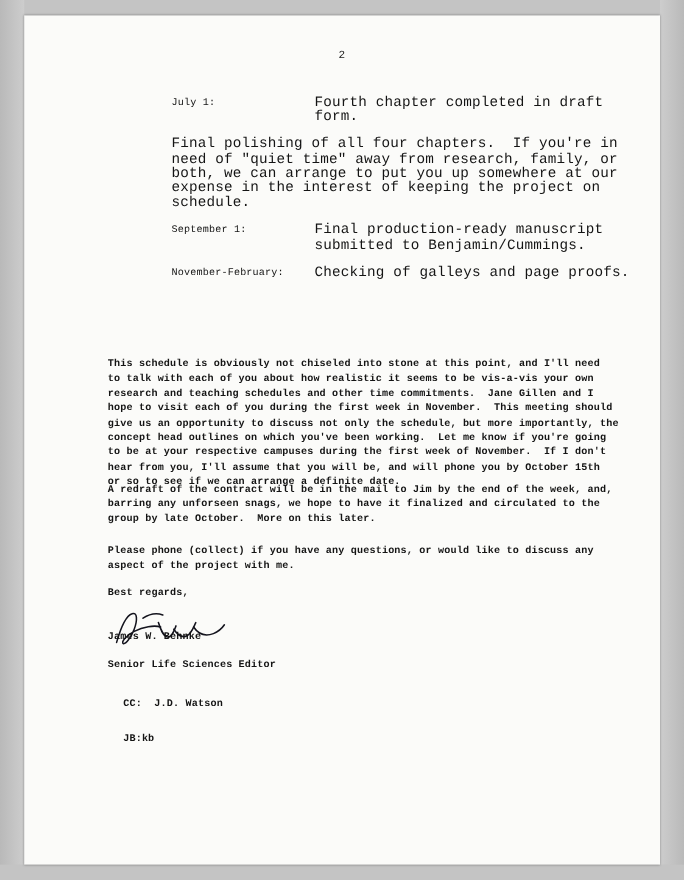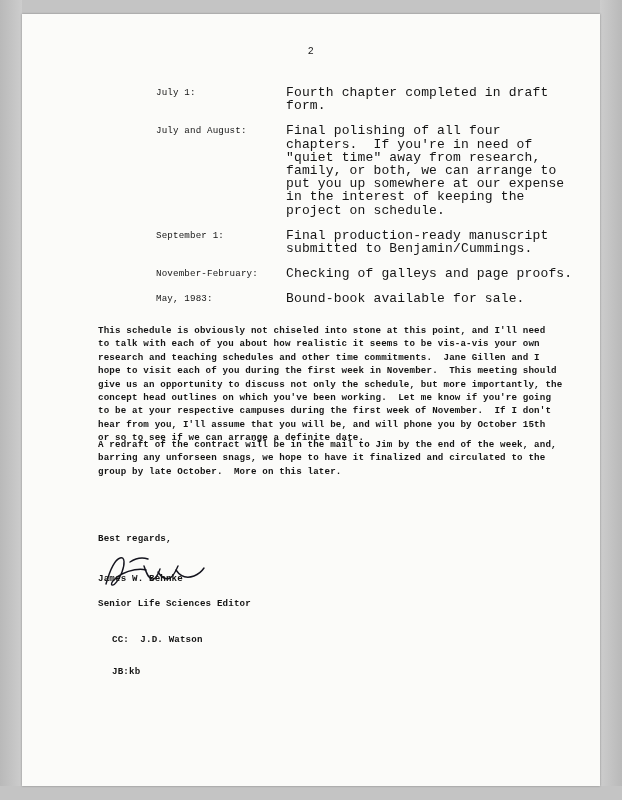--- a/index.html
+++ b/index.html
@@ -136,49 +136,46 @@
   <div class="paper">
 
     <div class="page-number">2</div>
 
     <div class="schedule">
       <div class="sched-row">
         <div class="sched-label">July 1:</div>
         <div class="sched-text">Fourth chapter completed in draft form.</div>
       </div>
       <div class="sched-row">
-        <div class="sched-label">July and August:</div>
         <div class="sched-text">Final polishing of all four chapters.  If you're in need of "quiet time" away from research, family, or both, we can arrange to put you up somewhere at our expense in the interest of keeping the project on schedule.</div>
       </div>
       <div class="sched-row">
         <div class="sched-label">September 1:</div>
         <div class="sched-text">Final production-ready manuscript submitted to Benjamin/Cummings.</div>
       </div>
       <div class="sched-row">
         <div class="sched-label">November-February:</div>
         <div class="sched-text">Checking of galleys and page proofs.</div>
-      </div>
-      <div class="sched-row">
-        <div class="sched-label">May, 1983:</div>
-        <div class="sched-text">Bound-book available for sale.</div>
       </div>
     </div>
 
     <div class="body-block" id="para1">This schedule is obviously not chiseled into stone at this point, and I'll need
 to talk with each of you about how realistic it seems to be vis-a-vis your own
 research and teaching schedules and other time commitments.  Jane Gillen and I
 hope to visit each of you during the first week in November.  This meeting should
 give us an opportunity to discuss not only the schedule, but more importantly, the
 concept head outlines on which you've been working.  Let me know if you're going
 to be at your respective campuses during the first week of November.  If I don't
 hear from you, I'll assume that you will be, and will phone you by October 15th
 or so to see if we can arrange a definite date.</div>
     <div class="body-block" id="para2">A redraft of the contract will be in the mail to Jim by the end of the week, and,
 barring any unforseen snags, we hope to have it finalized and circulated to the
 group by late October.  More on this later.</div>
+    <div class="body-block" id="para3">Please phone (collect) if you have any questions, or would like to discuss any
+aspect of the project with me.</div>
 
     <div class="body-block" id="closing">Best regards,</div>
 
     <svg class="signature" viewBox="0 0 110 40">
       <path class="sig-path" d="M6,32 C10,18 14,8 20,6 C25,4 25,12 22,20 C19,28 14,34 12,33 C10,32 14,26 22,22 C30,18 40,16 46,18"></path>
       <path class="sig-path" d="M44,14 C46,20 48,26 52,27 C56,28 58,22 60,17"></path>
       <path class="sig-path" d="M58,20 C62,26 66,28 70,26 C74,24 76,18 78,14"></path>
       <path class="sig-path" d="M76,18 C80,24 86,27 94,24 C99,22 102,19 104,16"></path>
       <path class="sig-path" d="M30,10 C36,6 42,5 48,7"></path>
     </svg>

